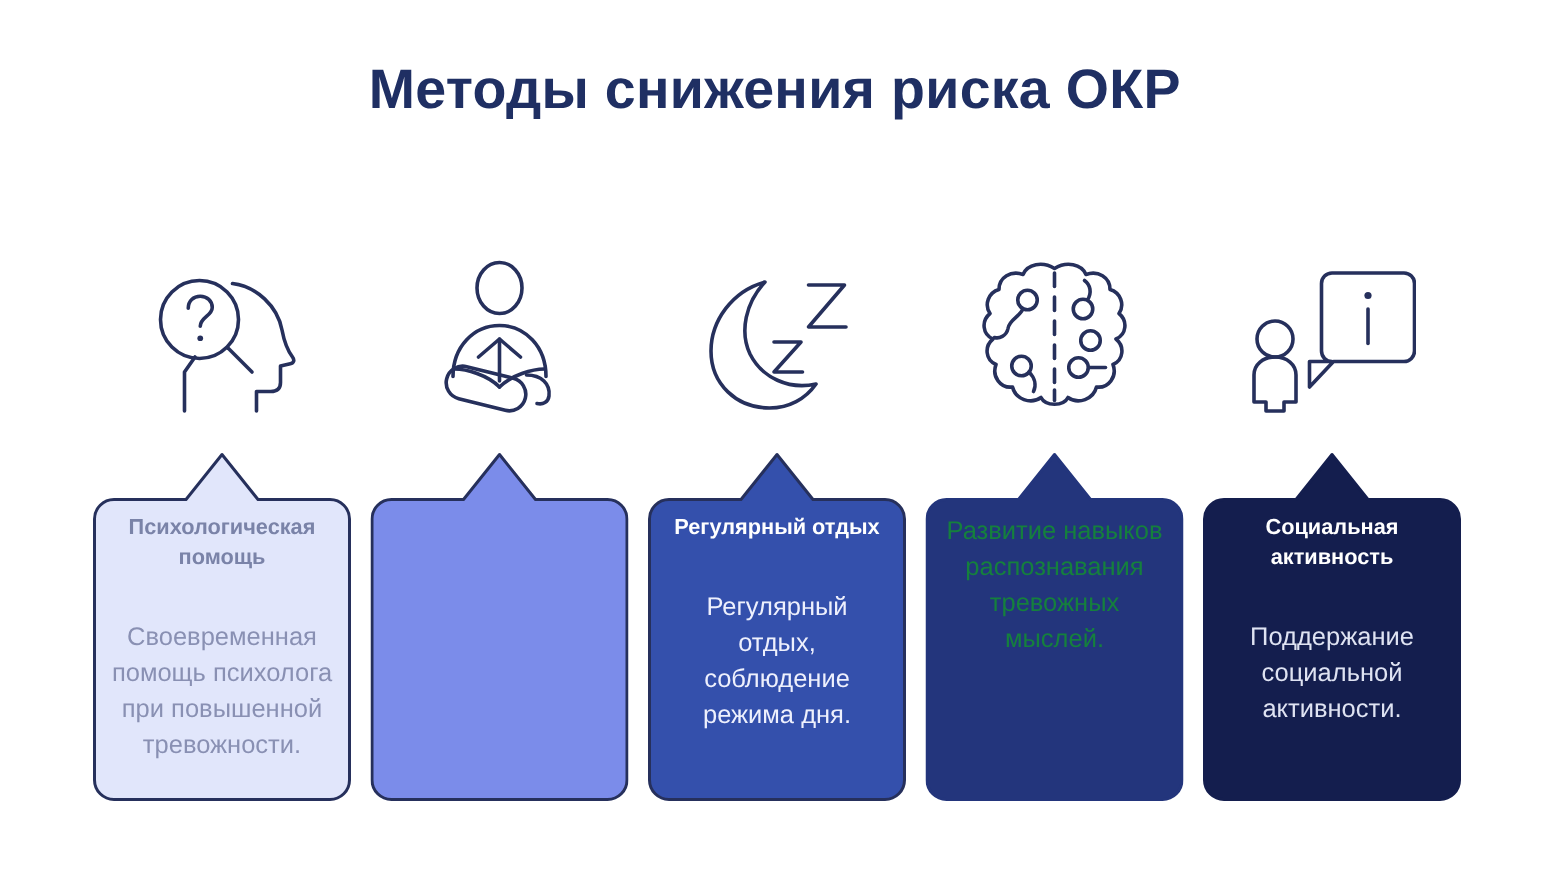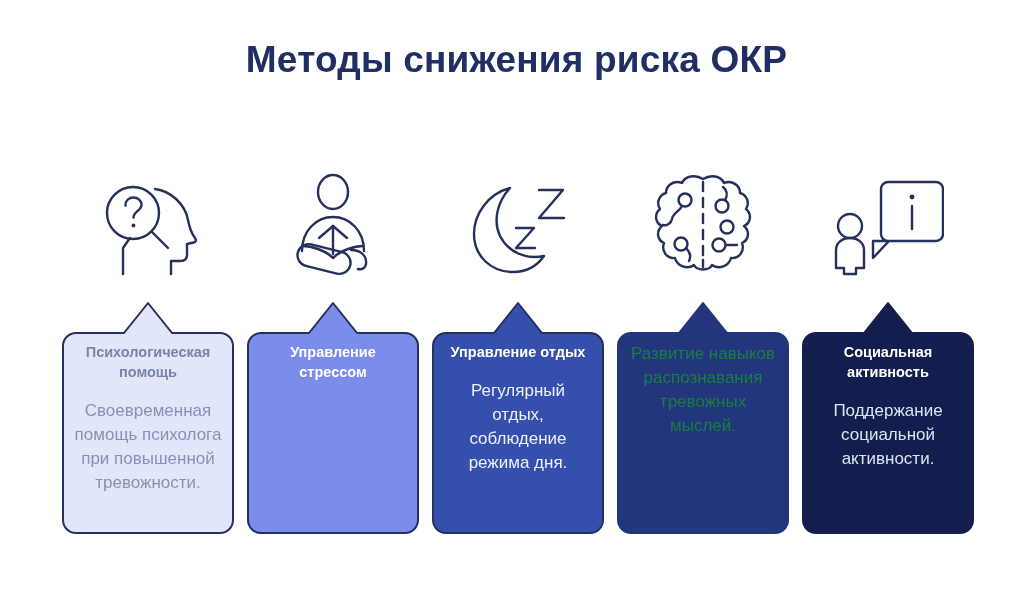--- a/index.html
+++ b/index.html
@@ -78,21 +78,21 @@
     text-align:center;
     display:flex;
     flex-direction:column;
     align-items:center;
   }
 
   .card-title {
     font-size:14.5px;
     font-weight:bold;
     line-height:1.38;
-    margin-bottom:17px;
+    margin-bottom:31px;
   }
 
   .card-desc {
     font-size:17px;
     font-weight:normal;
     line-height:1.42;
   }
 </style>
 </head>
 <body style="background: rgb(255, 255, 255);">
@@ -148,21 +148,20 @@
           <rect x="12" y="76" width="54" height="22" rx="11" transform="rotate(14 39 87)"></rect>
           <path d="M66 78 C76 78 82 84 81 92 C80.5 96 77 98 73 97"></path>
         </svg>
       </div>
 
       <div class="card-shell">
         <svg class="card-svg" viewBox="0 0 172 236" preserveAspectRatio="none">
           <path d="M86 3 L110 33 L158 33 A13 13 0 0 1 171 46 L171 220 A13 13 0 0 1 158 233 L14 233 A13 13 0 0 1 1 220 L1 46 A13 13 0 0 1 14 33 L62 33 Z" fill="#7b8cea" stroke="#26305c" stroke-width="2" stroke-linejoin="round"></path>
         </svg>
         <div class="card-content">
-          <div class="card-title" style="color:#ffffff">Управление стрессом</div>
         </div>
       </div>
     </div>
 
     <div class="column">
       <div class="icon-wrap">
         <svg width="112" height="104" viewBox="0 0 112 104" fill="none" stroke="#26305c" stroke-width="2.4" stroke-linecap="round" stroke-linejoin="round">
 
           <path d="M48 16 C26 22 12 42 12 62 C12 84 29 100 51 100 C64 100 75 94 82 84 C64 88 46 80 38 64 C31 49 35 30 48 16 Z"></path>
 
@@ -170,21 +169,21 @@
 
           <path d="M77 18 L101 18 L77 46 L102 46"></path>
         </svg>
       </div>
 
       <div class="card-shell">
         <svg class="card-svg" viewBox="0 0 172 236" preserveAspectRatio="none">
           <path d="M86 3 L110 33 L158 33 A13 13 0 0 1 171 46 L171 220 A13 13 0 0 1 158 233 L14 233 A13 13 0 0 1 1 220 L1 46 A13 13 0 0 1 14 33 L62 33 Z" fill="#3450ac" stroke="#26305c" stroke-width="2" stroke-linejoin="round"></path>
         </svg>
         <div class="card-content">
-          <div class="card-title" style="color:#ffffff">Управление отдых</div>
+          <div class="card-title" style="color:#ffffff">Регулярный отдых</div>
           <div class="card-desc" style="color:#eef0fd">Регулярный отдых, соблюдение режима дня.</div>
         </div>
       </div>
     </div>
 
     <div class="column">
       <div class="icon-wrap">
         <svg width="100" height="104" viewBox="0 0 100 104" fill="none" stroke="#26305c" stroke-width="2.4" stroke-linecap="round" stroke-linejoin="round">
 
           <path d="M50 7

